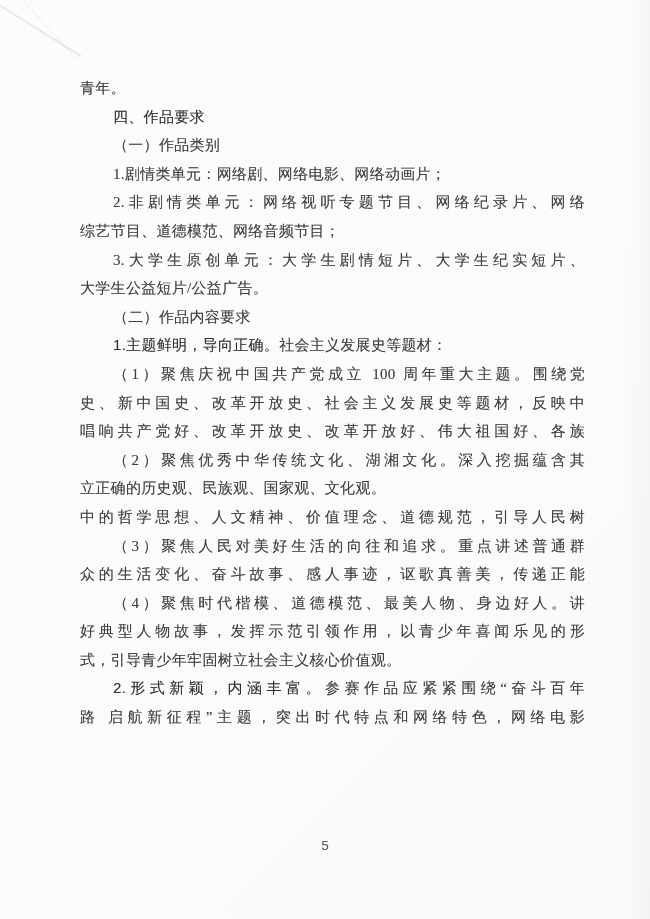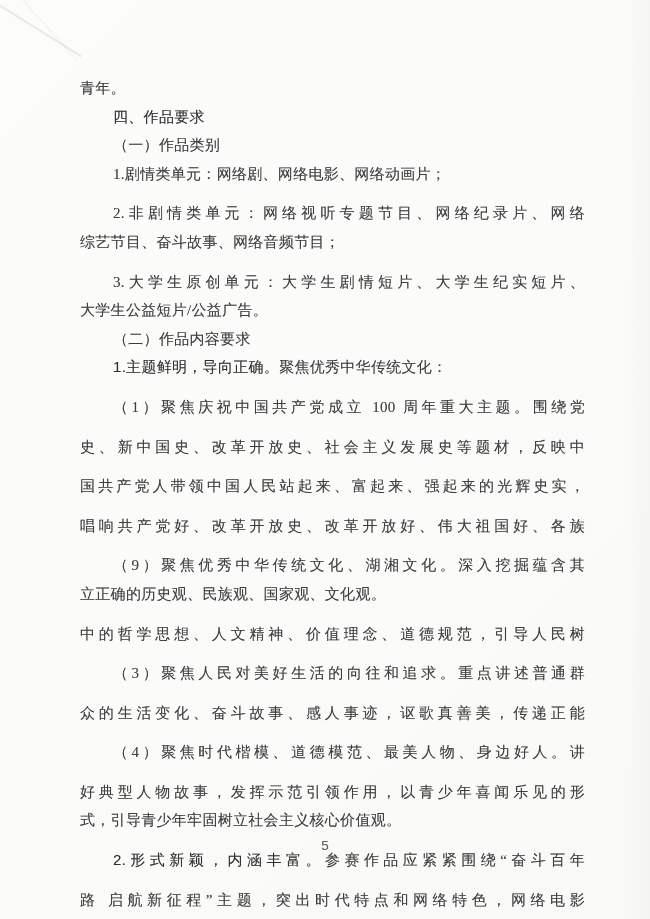--- a/index.html
+++ b/index.html
@@ -33,21 +33,21 @@
     position:absolute;
     left:80px;top:74px;width:505px;
     font-size:15px;
     line-height:28.6px;
     color:#3f3f3f;
     text-shadow:0 0 0.6px rgba(90,90,90,0.45);
     letter-spacing:0.3px;
   }
   .line{white-space:normal;}
   .indent{text-indent:2.2em;}
-  .j{text-align:justify;text-align-last:justify;margin-top:11px;}
+  .j{text-align:justify;text-align-last:justify;}
   .line b{
     font-weight:400;
     font-family:"Liberation Sans","DejaVu Sans",sans-serif;
     color:#303030;
   }
   .page-number{
     position:absolute;left:0;right:0;top:838px;
     text-align:center;
     font-size:13.5px;
     color:#5f5f5f;
@@ -68,35 +68,34 @@
 
     <div class="line"><span>青年。</span></div>
 
     <div class="line indent"><b>四、作品要求</b></div>
 
     <div class="line indent"><span>（一）作品类别</span></div>
 
     <div class="line indent"><span>1.剧情类单元：网络剧、网络电影、网络动画片；</span></div>
 
     <div class="line indent j"><span>2.非剧情类单元：网络视听专题节目、网络纪录片、网络</span></div>
-    <div class="line"><span>综艺节目、奋斗故事、网络音频节目；</span></div>
+    <div class="line"><span>综艺节目、道德模范、网络音频节目；</span></div>
 
     <div class="line indent j"><span>3.大学生原创单元：大学生剧情短片、大学生纪实短片、</span></div>
     <div class="line"><span>大学生公益短片/公益广告。</span></div>
 
     <div class="line indent"><span>（二）作品内容要求</span></div>
 
-    <div class="line indent"><b>1.主题鲜明，导向正确。</b><span>聚焦优秀中华传统文化：</span></div>
+    <div class="line indent"><b>1.主题鲜明，导向正确。</b><span>社会主义发展史等题材：</span></div>
 
     <div class="line indent j"><span>（1）聚焦庆祝中国共产党成立 100 周年重大主题。围绕党</span></div>
     <div class="line j"><span>史、新中国史、改革开放史、社会主义发展史等题材，反映中</span></div>
-    <div class="line j"><span>国共产党人带领中国人民站起来、富起来、强起来的光辉史实，</span></div>
     <div class="line j"><span>唱响共产党好、改革开放史、改革开放好、伟大祖国好、各族</span></div>
 
-    <div class="line indent j"><span>（9）聚焦优秀中华传统文化、湖湘文化。深入挖掘蕴含其</span></div>
+    <div class="line indent j"><span>（2）聚焦优秀中华传统文化、湖湘文化。深入挖掘蕴含其</span></div>
     <div class="line"><span>立正确的历史观、民族观、国家观、文化观。</span></div>
     <div class="line j"><span>中的哲学思想、人文精神、价值理念、道德规范，引导人民树</span></div>
 
     <div class="line indent j"><span>（3）聚焦人民对美好生活的向往和追求。重点讲述普通群</span></div>
     <div class="line j"><span>众的生活变化、奋斗故事、感人事迹，讴歌真善美，传递正能</span></div>
 
     <div class="line indent j"><span>（4）聚焦时代楷模、道德模范、最美人物、身边好人。讲</span></div>
     <div class="line j"><span>好典型人物故事，发挥示范引领作用，以青少年喜闻乐见的形</span></div>
     <div class="line"><span>式，引导青少年牢固树立社会主义核心价值观。</span></div>
 

